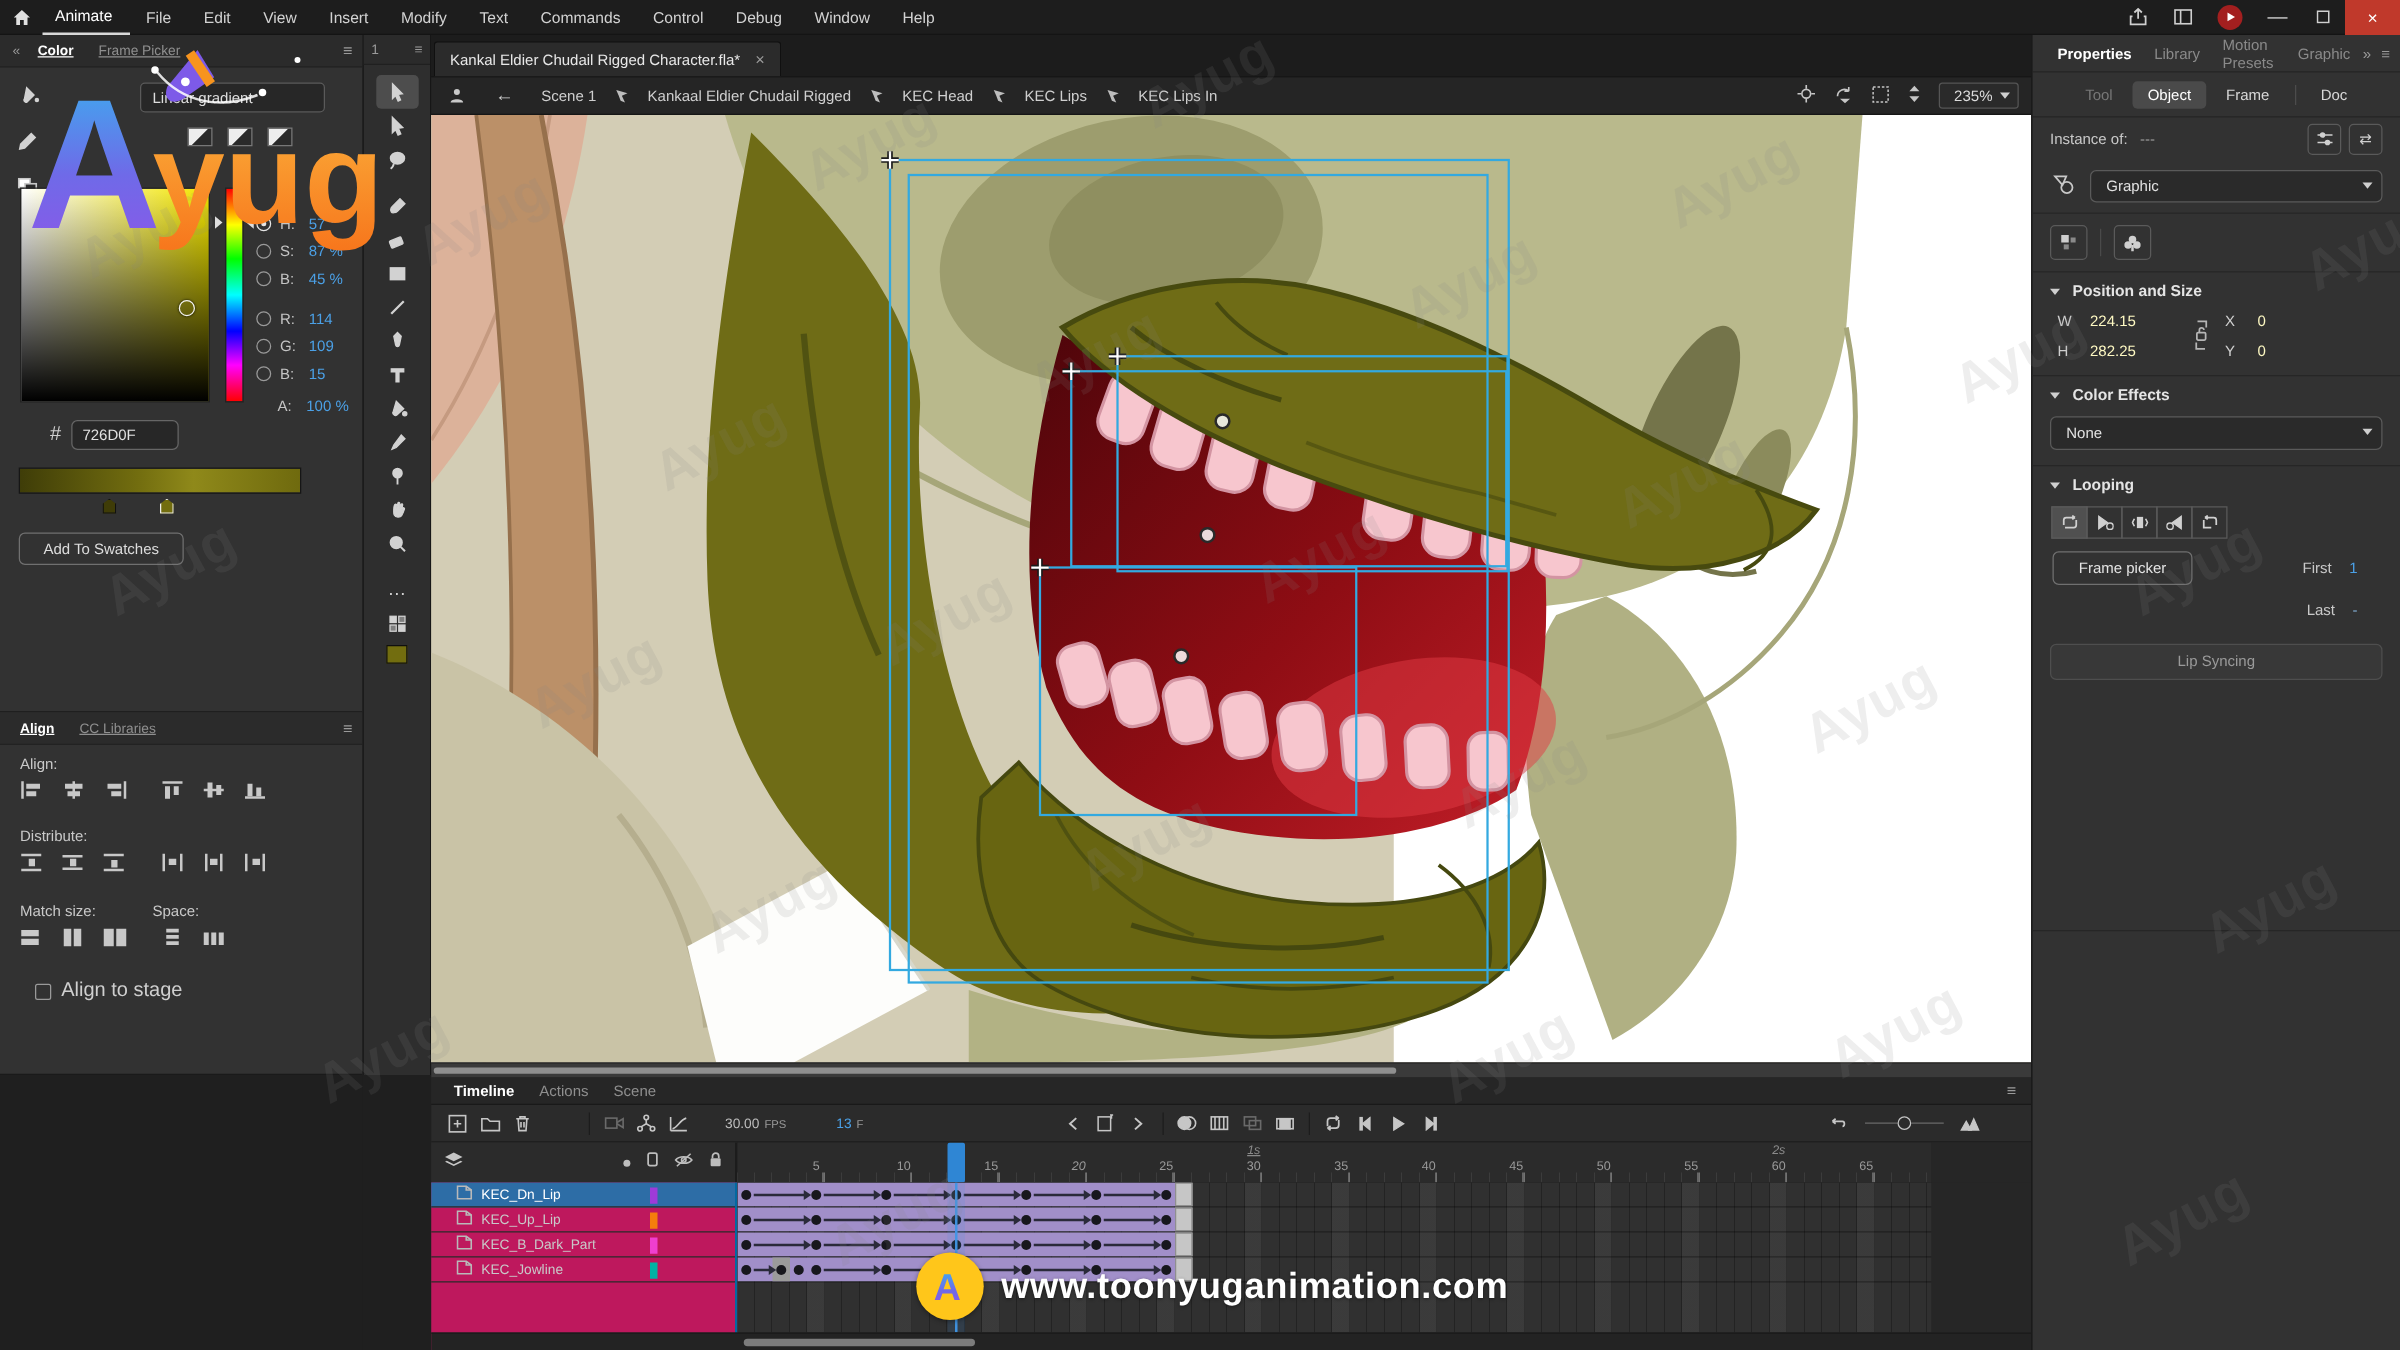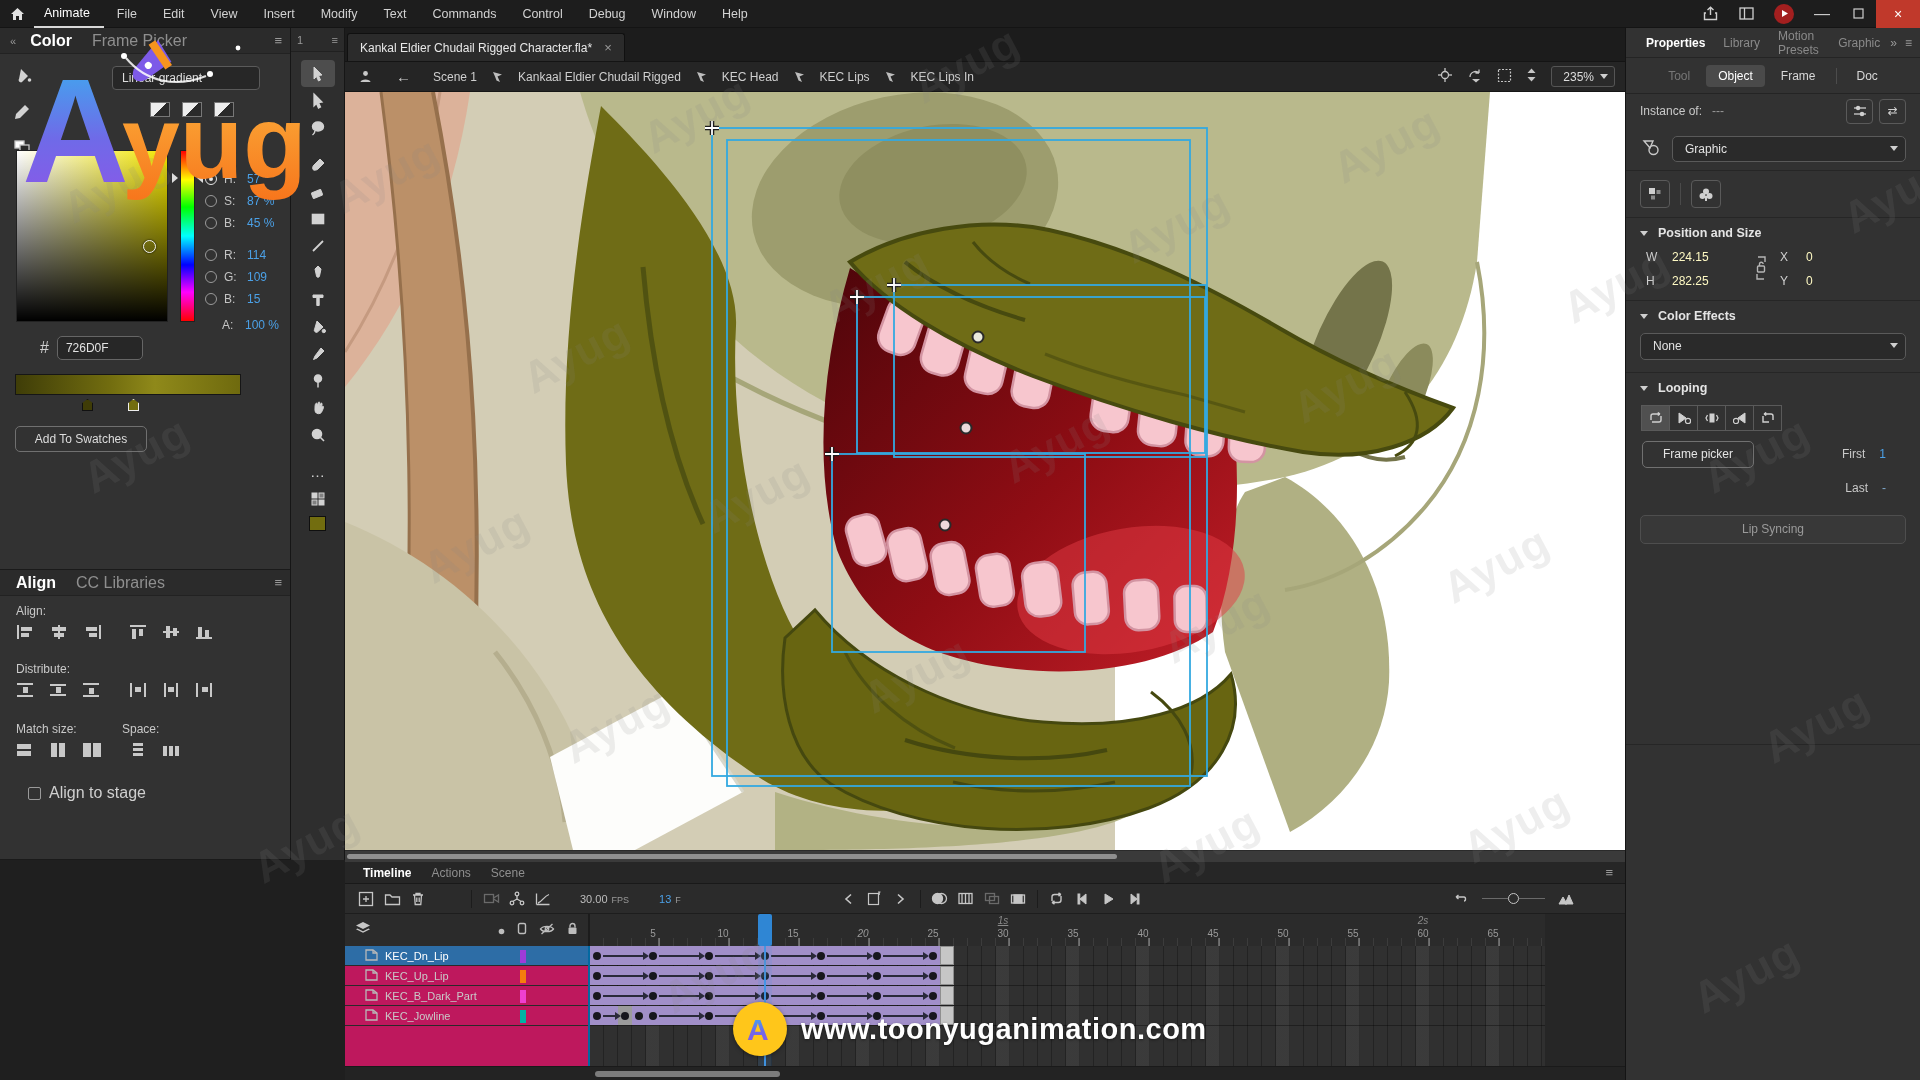--- a/index.html
+++ b/index.html
@@ -25,21 +25,21 @@
     border-left:1px solid #161616; border-right:1px solid #161616; display:flex; flex-direction:column;
     align-items:center; }
   #center-col { position:absolute; left:345px; top:28px; width:1280px; height:1052px; }
   #right-panel { position:absolute; left:1625px; top:28px; width:295px; height:1052px; background:#323232;
     border-left:1px solid #141414; font-size:12px; }
 
   
   .panel { position:absolute; left:0; width:290px; background:#323232; border-bottom:1px solid #1a1a1a; }
   .panel-tabs { height:26px; display:flex; align-items:center; background:#2b2b2b; padding-left:6px;
     border-bottom:1px solid #222; }
-  .ptab { font-size:16px; color:#8f8f8f; padding:0 10px; height:26px; line-height:26px; }
+  .ptab { font-size:11px; color:#8f8f8f; padding:0 10px; height:26px; line-height:26px;text-decoration:underline; }
   .ptab.active { color:#fff; font-weight:bold; }
   .pmenu { margin-left:auto; color:#9a9a9a; padding:0 8px; font-size:13px; }
   .collapse { color:#9a9a9a; font-size:11px; padding:0 4px; }
 
   
   #color-panel { top:0; height:542px; }
   .cp-toolcol { position:absolute; left:14px; top:40px; display:flex; flex-direction:column; gap:16px; }
   #grad-select { position:absolute; left:112px; top:38px; width:148px; height:24px; background:#272727;
     border:1px solid #5a5a5a; border-radius:4px; font-size:12px; color:#ddd; line-height:22px;
     padding-left:9px; }
@@ -813,21 +813,21 @@
           </svg>
         </span>
       <span class="tbtn">
         <svg width="16" height="14" viewBox="0 0 16 14" stroke-width="1.3">
             <path d="M1.5,12.5 V1.5 M1.5,12.5 H14.5 M3,11 C7,10 9,4 14,2.5"></path>
           </svg>
         </span>
       <div id="fps-group">
         <span>30.00</span>
         <span class="small">FPS</span>
-        <span class="blue" style="margin-left:26px">13</span>
+        <span class="blue" style="margin-left:36px">13</span>
         <span class="small">F</span>
       </div>
       <span class="tbtn" style="margin-left:155px">
         <svg width="9" height="12" viewBox="0 0 9 12" stroke-width="1.6">
             <path d="M7,1.5 L2,6 L7,10.5"></path>
           </svg>
         </span>
       <span class="tbtn">
         <svg width="15" height="15" viewBox="0 0 15 15" stroke-width="1.2">
             <rect x="1.5" y="2.5" width="10" height="11"></rect>

